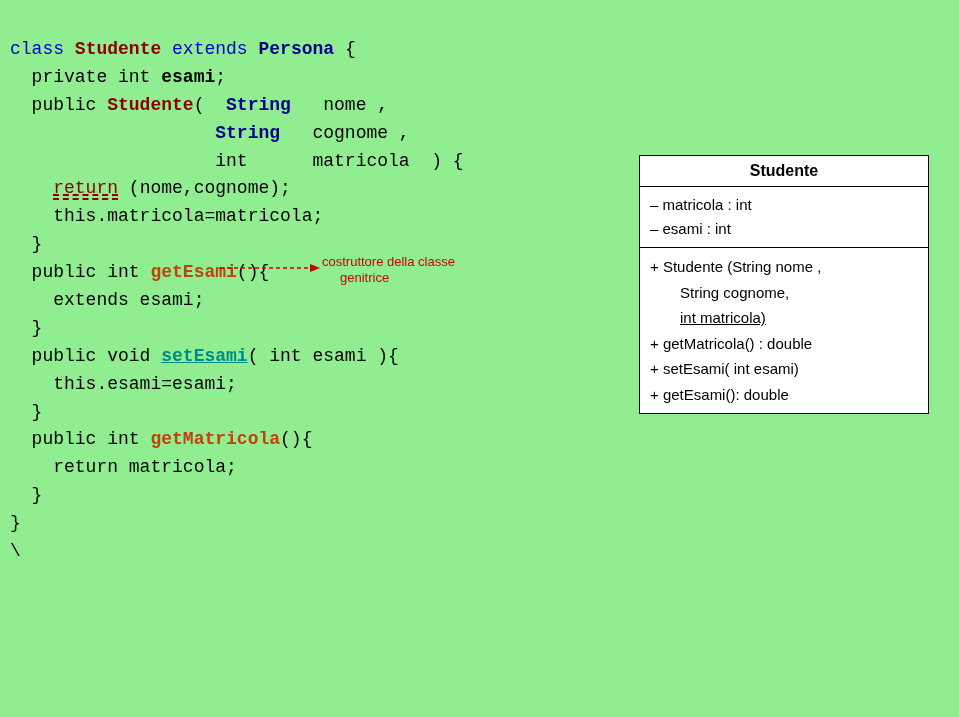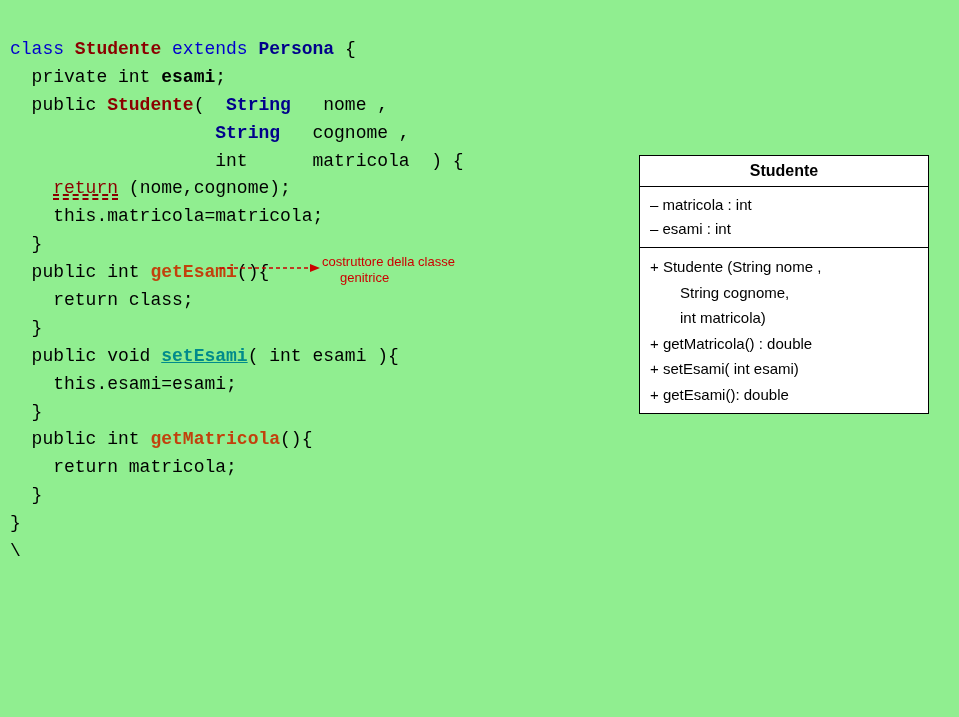--- a/index.html
+++ b/index.html
@@ -83,21 +83,21 @@
 <div class="code-area">
   <span class="code-line"><span class="kw-blue">class</span> <span style="color:#8B0000;font-weight:bold;">Studente</span> <span class="kw-blue">extends</span> <span style="color:#00008B;font-weight:bold;">Persona</span> {</span>
   <span class="code-line">  private int <span class="bold">esami</span>;</span>
   <span class="code-line">  public <span style="color:#8B0000;font-weight:bold;">Studente</span>(  <span style="color:#00008B;font-weight:bold;">String</span>   nome ,</span>
   <span class="code-line">                   <span style="color:#00008B;font-weight:bold;">String</span>   cognome ,</span>
   <span class="code-line">                   int      matricola  ) {</span>
   <span class="code-line">    <span class="super-word">return</span> (nome,cognome);</span>
   <span class="code-line">    this.matricola=matricola;</span>
   <span class="code-line">  }</span>
   <span class="code-line">  public int <span class="method-name">getEsami</span>(){</span>
-  <span class="code-line">    return class;</span>
+  <span class="code-line">    extends esami;</span>
   <span class="code-line">  }</span>
   <span class="code-line">  public void <span class="method-name-set">setEsami</span>( int esami ){</span>
   <span class="code-line">    this.esami=esami;</span>
   <span class="code-line">  }</span>
   <span class="code-line">  public int <span class="method-name">getMatricola</span>(){</span>
   <span class="code-line">    return matricola;</span>
   <span class="code-line">  }</span>
   <span class="code-line">}</span>
   <span class="code-line">\</span>
 </div>
@@ -112,18 +112,18 @@
 
 <div class="uml-box">
   <div class="uml-header">Studente</div>
   <div class="uml-attributes">
     <div>– matricola : int</div>
     <div>– esami : int</div>
   </div>
   <div class="uml-methods">
     <div>+ Studente (String nome ,</div>
     <div style="padding-left:30px;">String cognome,</div>
-    <div style="padding-left:30px;">int matricola)</div>
+    <div style="padding-left:30px;text-decoration:underline;">int matricola)</div>
     <div>+ getMatricola() : double</div>
     <div>+ setEsami( int esami)</div>
     <div>+ getEsami(): double</div>
   </div>
 </div>
 
 </body></html>

